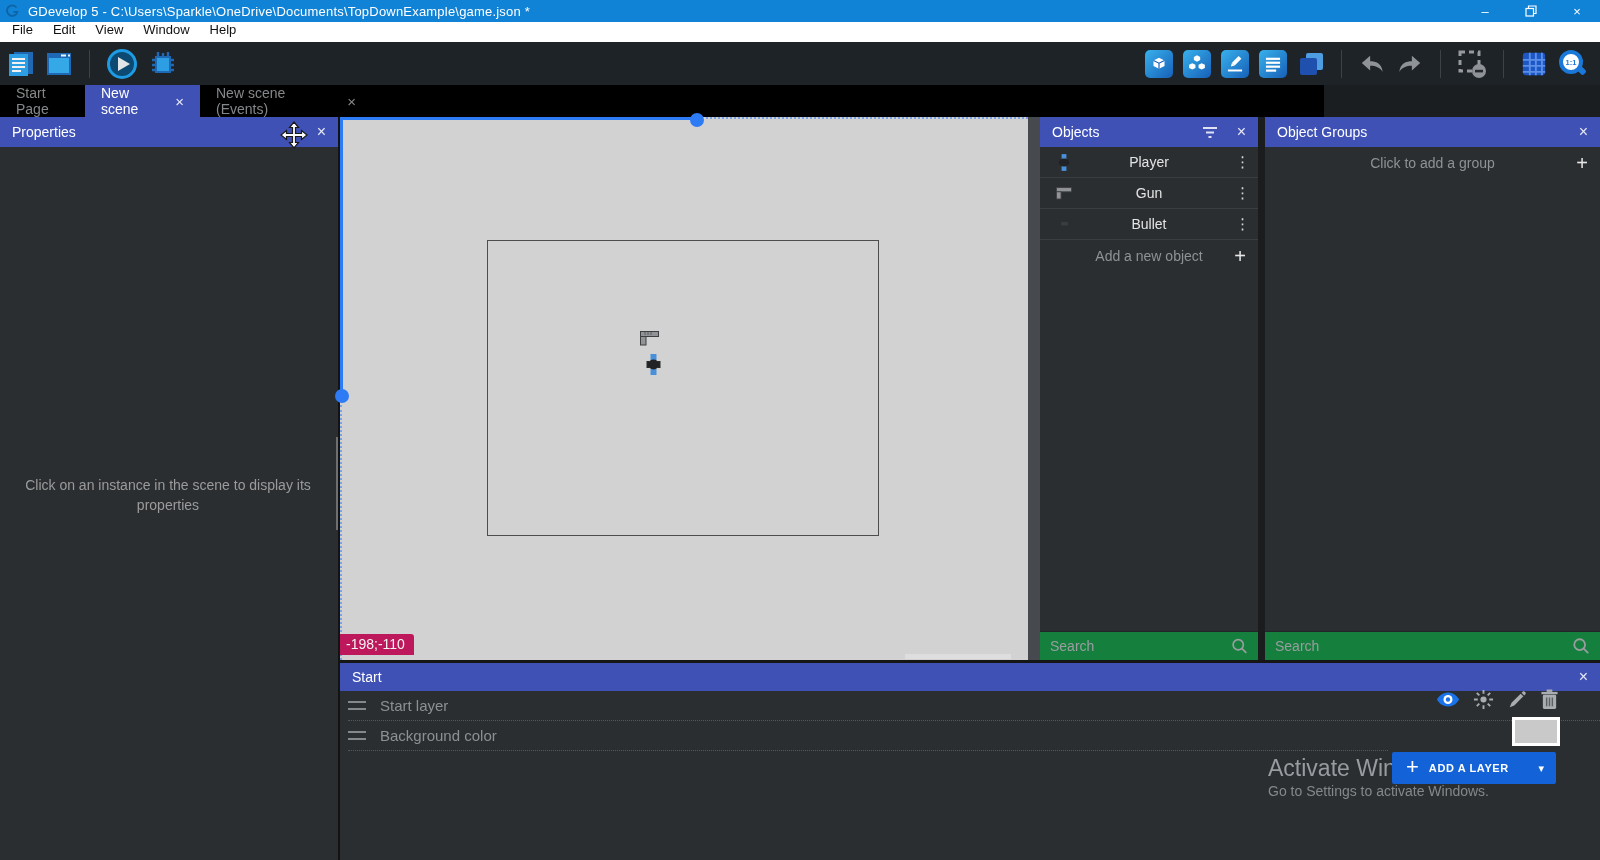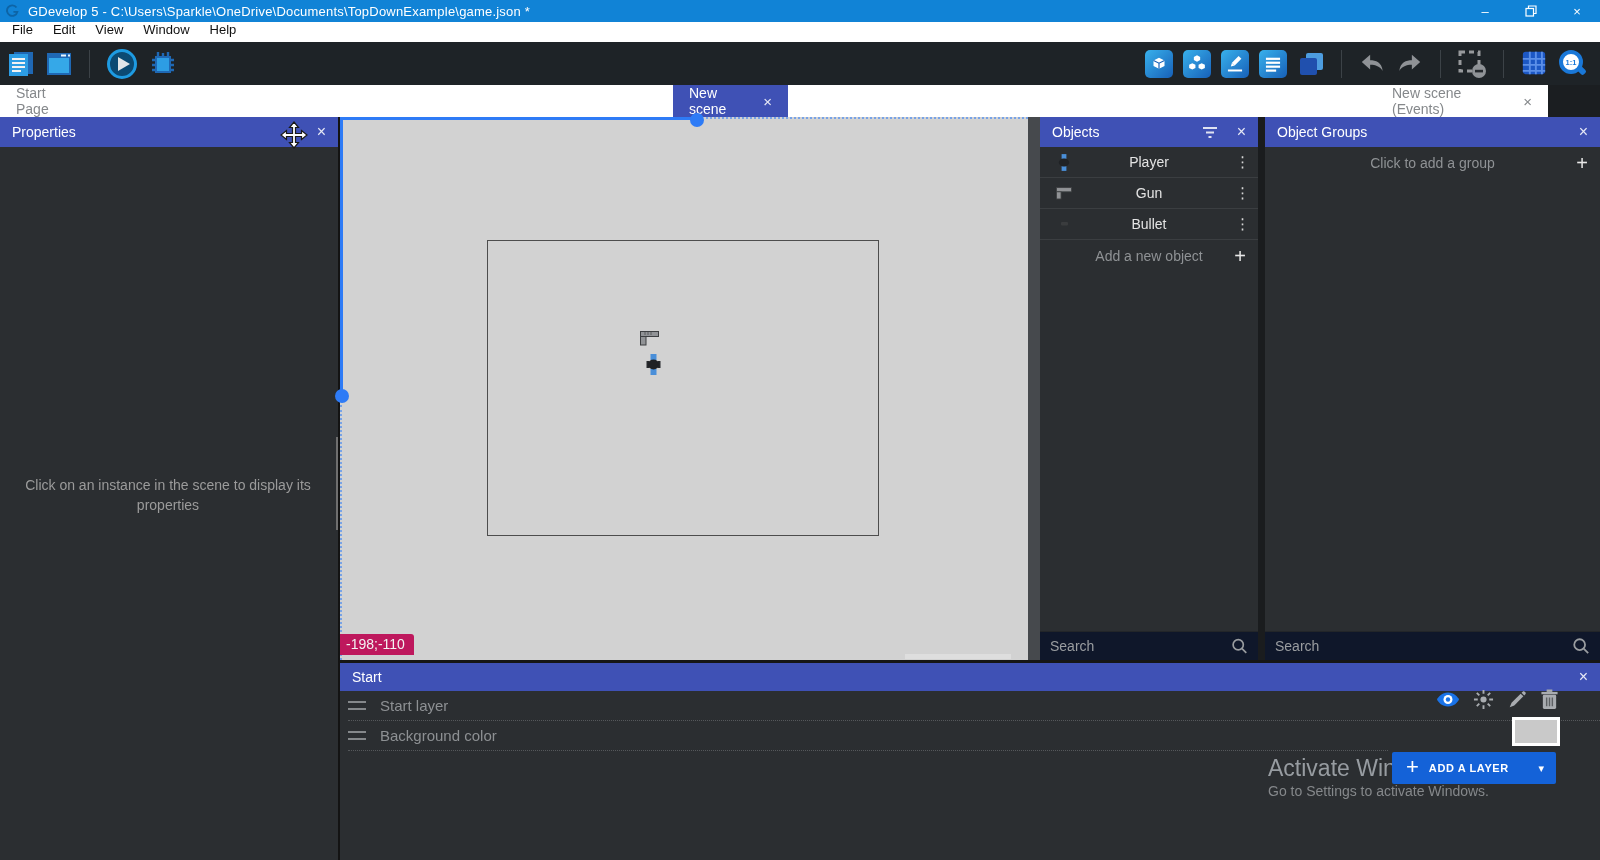--- a/index.html
+++ b/index.html
@@ -23,24 +23,24 @@
   .menu-item { font-size:13px; color:#111; padding:0 10px; }
 
   
   #toolbar { left:0; top:42px; width:1600px; height:43px; background:#1e2327;
     display:flex; align-items:center; }
   .tb-left { display:flex; align-items:center; gap:10px; padding-left:7px; }
   .tb-right { position:absolute; right:12px; top:0; height:43px; display:flex; align-items:center; gap:10px; }
   .tb-sep { width:1px; height:28px; background:#3c4247; margin:0 6px; }
   .tool-blue { width:28px; height:28px; border-radius:5px;
     background:linear-gradient(135deg,#38b1ec,#1760b8); display:flex; align-items:center; justify-content:center; }
-  .tool-flat { width:28px; height:28px; display:flex; justify-content:center; }
-
-  
-  #tabbar { left:0; top:85px; width:1548px; height:32px; background:#ffffff; display:flex;justify-content:space-between; }
+  .tool-flat { width:28px; height:28px; display:flex; align-items:center; justify-content:center; }
+
+  
+  #tabbar { left:0; top:85px; width:1324px; height:32px; background:#000000; display:flex; }
   .tab { height:32px; display:flex; align-items:center; justify-content:center; gap:14px;
     font-size:14px; color:#85888b; padding:0 16px; }
   .tab.active { background:#3f51b5; color:#fff;gap:8px; }
   .tab .tab-close { font-size:15px; line-height:1; }
   .tab.active .tab-close { color:#e8eaf6; }
 
   
   .panel { background:#2b2e31; }
   .panel-header { height:30px; background:#3f51b5; color:#fff; display:flex; align-items:center;
     font-size:14px; padding:0 12px; position:relative; }
@@ -75,21 +75,21 @@
   
   #objects-panel { left:1040px; top:117px; width:218px; height:543px; }
   .obj-row { height:31px; border-bottom:1px solid #3b3e41; display:flex; align-items:center;
     position:relative; color:#e4e4e4; font-size:14px; }
   .obj-icon { position:absolute; left:14px; width:20px; display:flex; justify-content:center; }
   .obj-label { width:100%; text-align:center; }
   .kebab { position:absolute; right:8px; color:#d6d6d6; font-size:15px; letter-spacing:0; }
   .add-row { height:31px; display:flex; align-items:center; position:relative; color:#8f9295; font-size:14px; }
   .add-row .add-label { width:100%; text-align:center; }
   .add-plus { position:absolute; right:12px; color:#e8e8e8; font-size:20px; font-weight:300; line-height:1; }
-  .search-box { position:absolute; left:0; bottom:0; width:100%; height:29px; background:#0f172a;
+  .search-box { position:absolute; left:0; bottom:0; width:100%; height:29px; background:#15803d;
     border-top:1px solid #232629; display:flex; align-items:center; padding:0 10px; }
   .search-box input { flex:1; background:transparent; border:none; outline:none; color:#dcdcdc;
     font-size:14px; font-family:"Liberation Sans", sans-serif; }
   .search-box input::placeholder { color:#9a9da0; }
 
   
   #groups-panel { left:1265px; top:117px; width:335px; height:543px; }
 
   
   #layers-gap { left:340px; top:660px; width:1260px; height:3px; background:#161616; }

